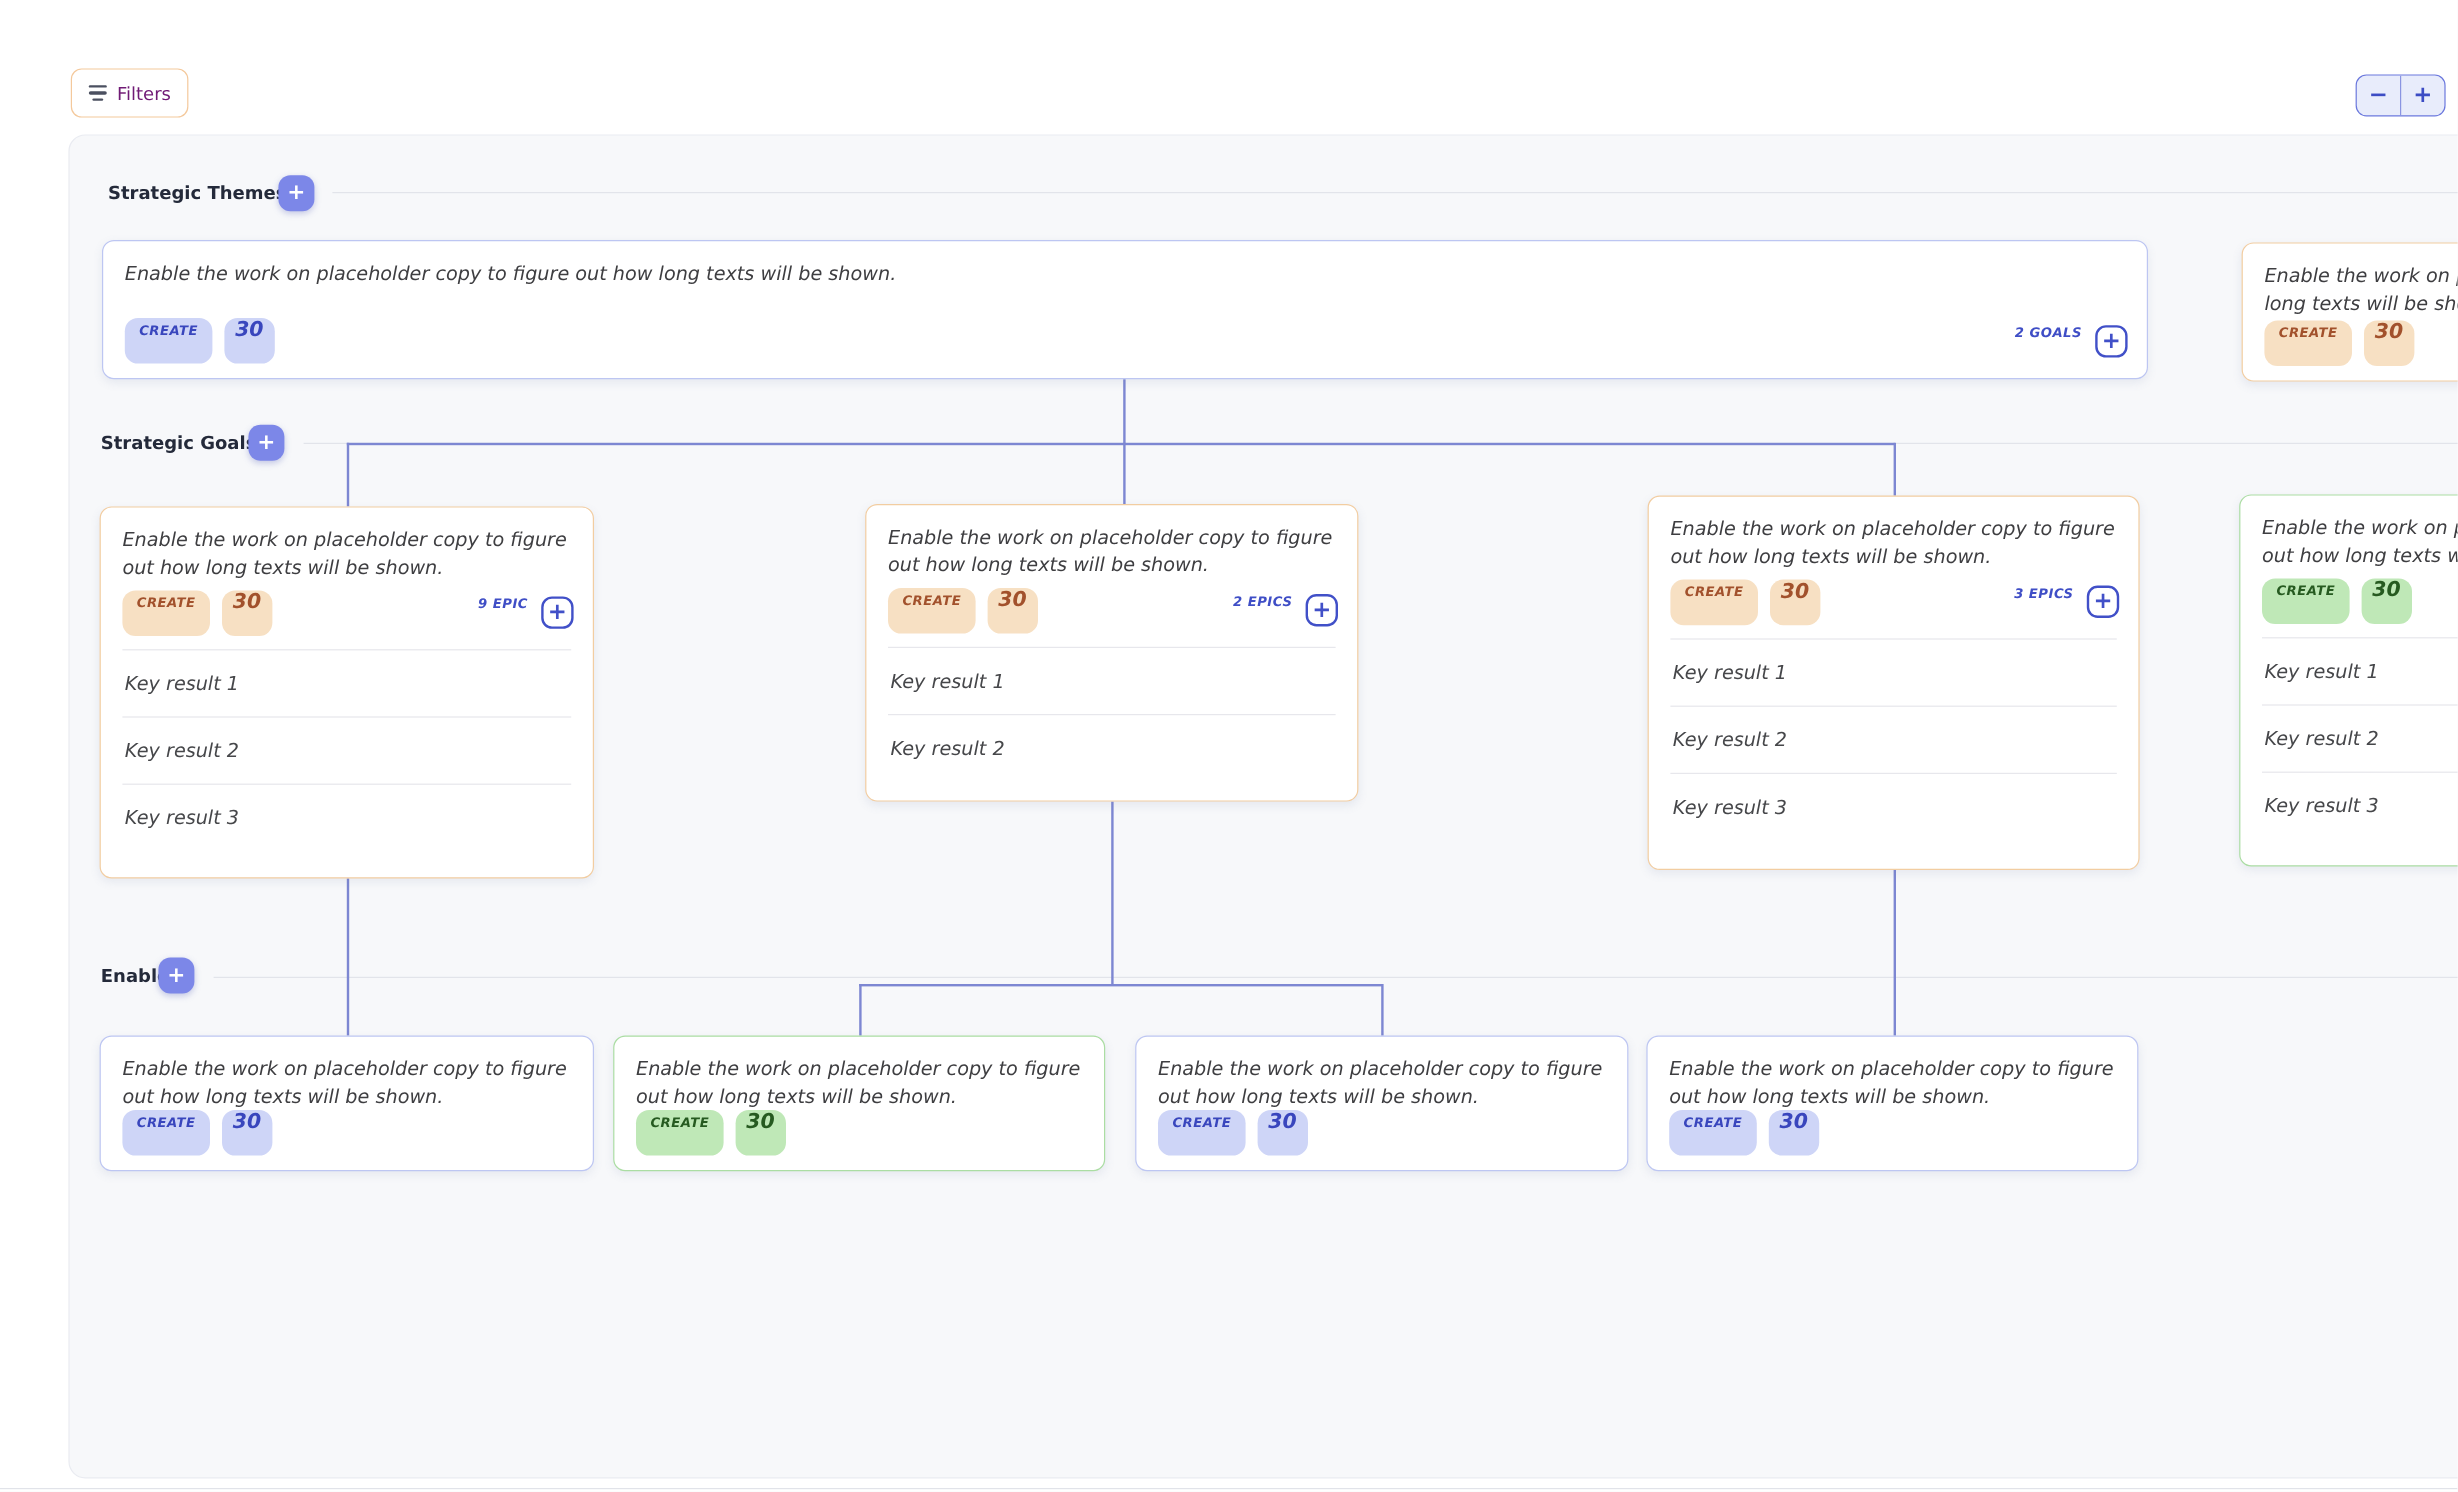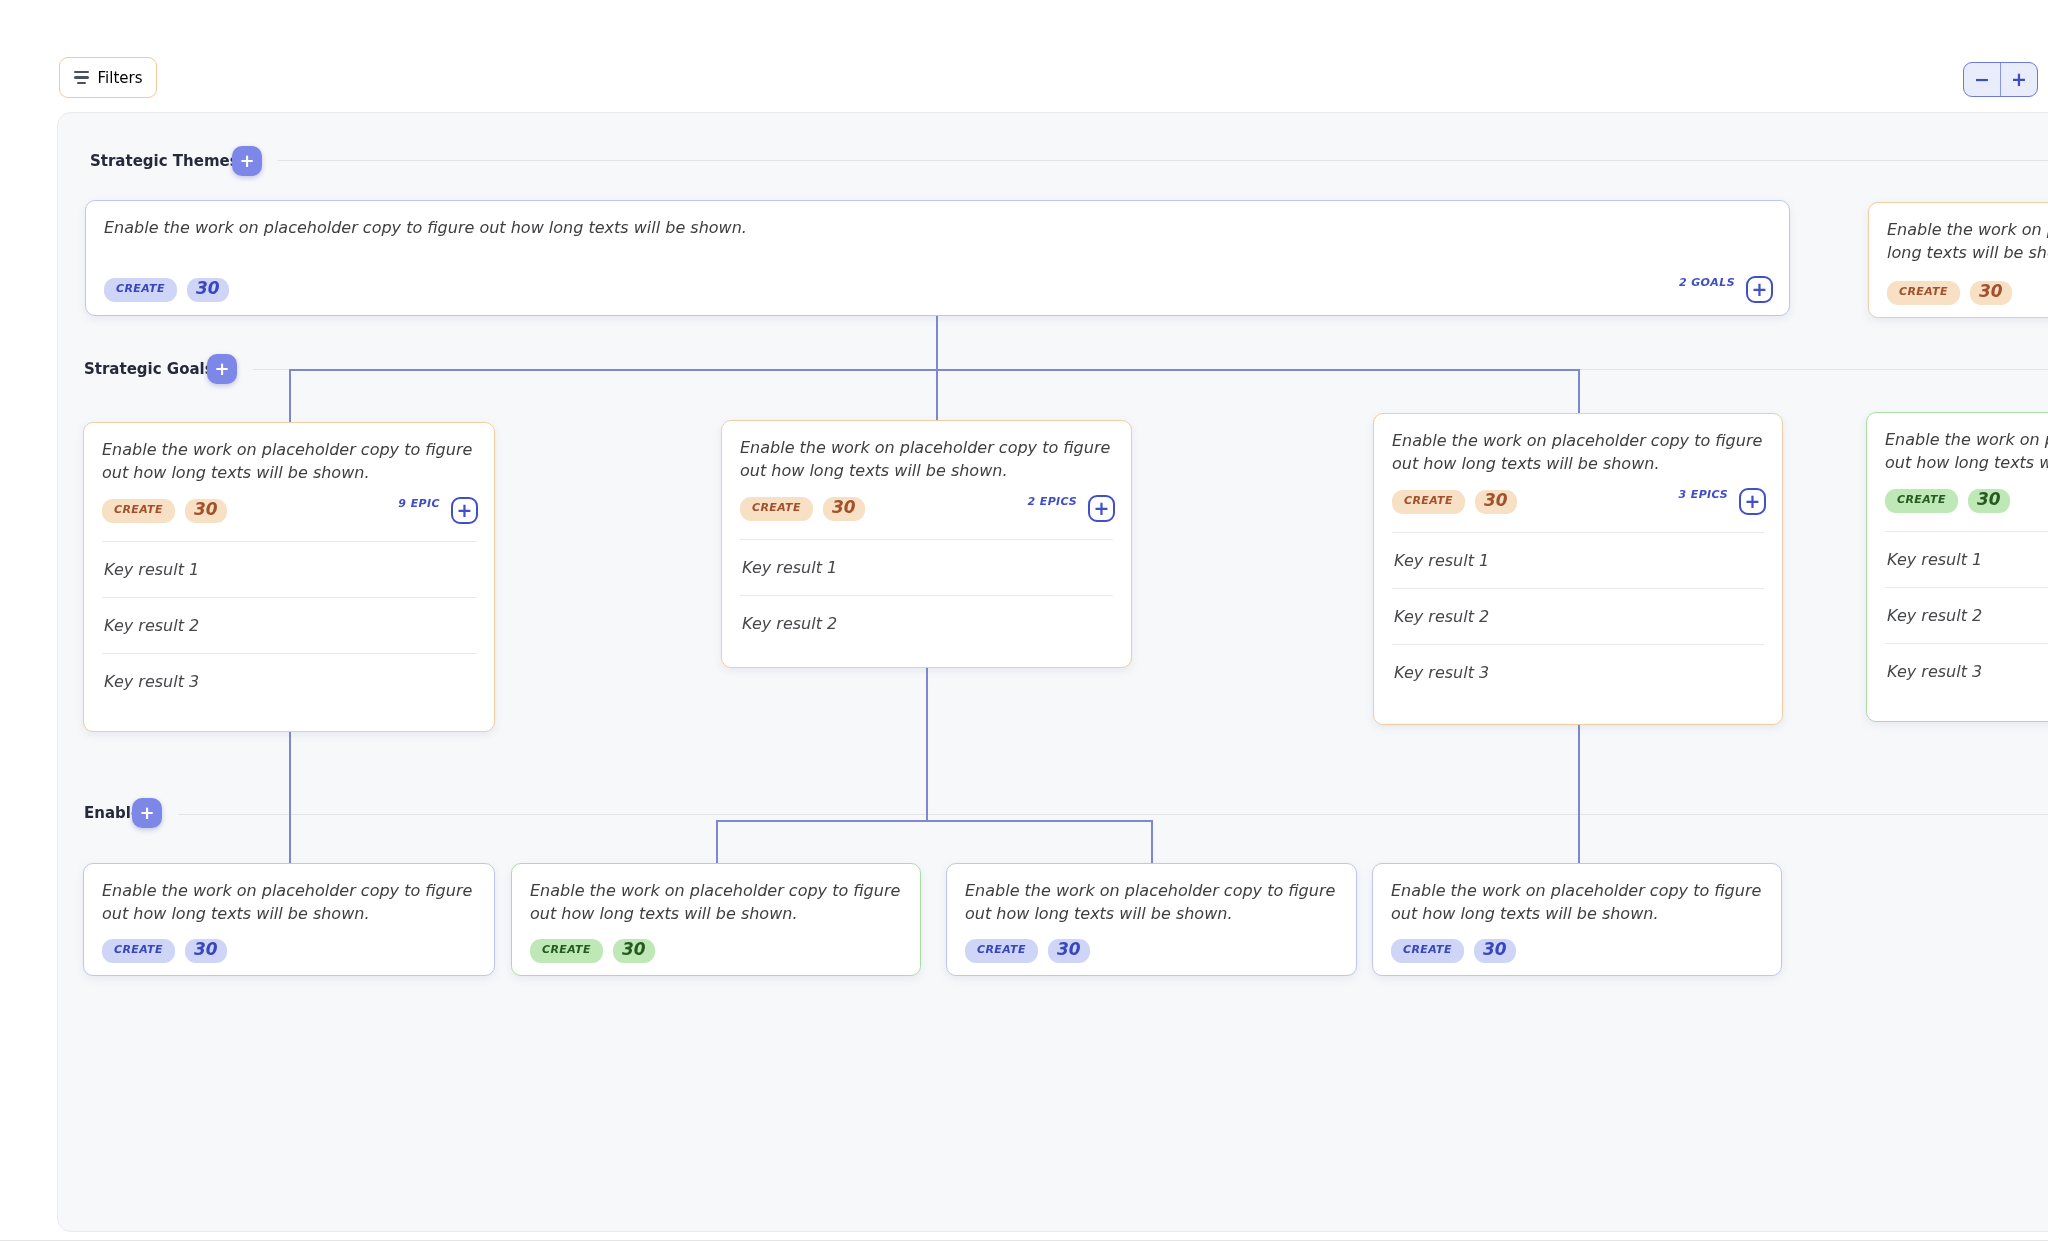--- a/index.html
+++ b/index.html
@@ -17,21 +17,21 @@
     position:absolute; left:59px; top:57px; width:98px; height:41px;
     background:#ffffff; border:1.5px solid #f4c99c; border-radius:9px;
     display:flex; align-items:center; justify-content:center; gap:9px;
     cursor:pointer;
   }
   .filter-icon { display:flex; flex-direction:column; align-items:center; gap:3px; }
   .filter-icon span { display:block; height:2.5px; border-radius:2px; background:#4b5060; }
   .filter-icon span:nth-child(1){ width:15px; }
   .filter-icon span:nth-child(2){ width:15px; }
   .filter-icon span:nth-child(3){ width:9px; }
-  .filters-label { font-size:15px; color:#000000;text-align:center; }
+  .filters-label { font-size:15px; color:#701a75;text-align:center; }
 
   .zoom-ctrl {
     position:absolute; left:1963px; top:62px; width:75px; height:35px;
     background:#e8ecfb; border:1.5px solid #6b78dd; border-radius:9px;
     display:flex; overflow:hidden;
   }
   .zoom-ctrl .zbtn {
     flex:1; display:flex; align-items:center; justify-content:center;
     font-size:19px; font-weight:700; color:#3c4cc4; cursor:pointer; line-height:1;
   }
@@ -70,21 +70,21 @@
 
   .card-title {
     padding:16px 18px 0 18px; font-size:16px; line-height:1.42; color:#3e3e41;
   }
   .meta-row {
     margin-top:13px; padding:0 16px 0 18px;
     display:flex; justify-content:space-between; align-items:center; height:27px;
   }
   .badge-group { display:flex; gap:10px; align-items:center; }
   .badge {
-    display:inline-block; height:24px; line-height:21px; padding:0 12px;
+    display:inline-block; height:38px; line-height:21px; padding:0 12px;
     border-radius:11px; font-size:11px; font-weight:700; letter-spacing:.4px;
   }
   .badge.count { padding:0 9px; font-weight:600; font-size:17px; letter-spacing:0; }
   .badge.b-indigo { background:#ced5f7; color:#3946bd; }
   .badge.b-orange { background:#f7e0c3; color:#a2512c; }
   .badge.b-green  { background:#bfe8b7; color:#265a20; }
 
   .children-group { display:flex; align-items:flex-start; gap:11px; }
   .count-label { font-size:11px; font-weight:700; color:#3f4ec6; letter-spacing:.4px; white-space:nowrap; }
   .plus-outline {

